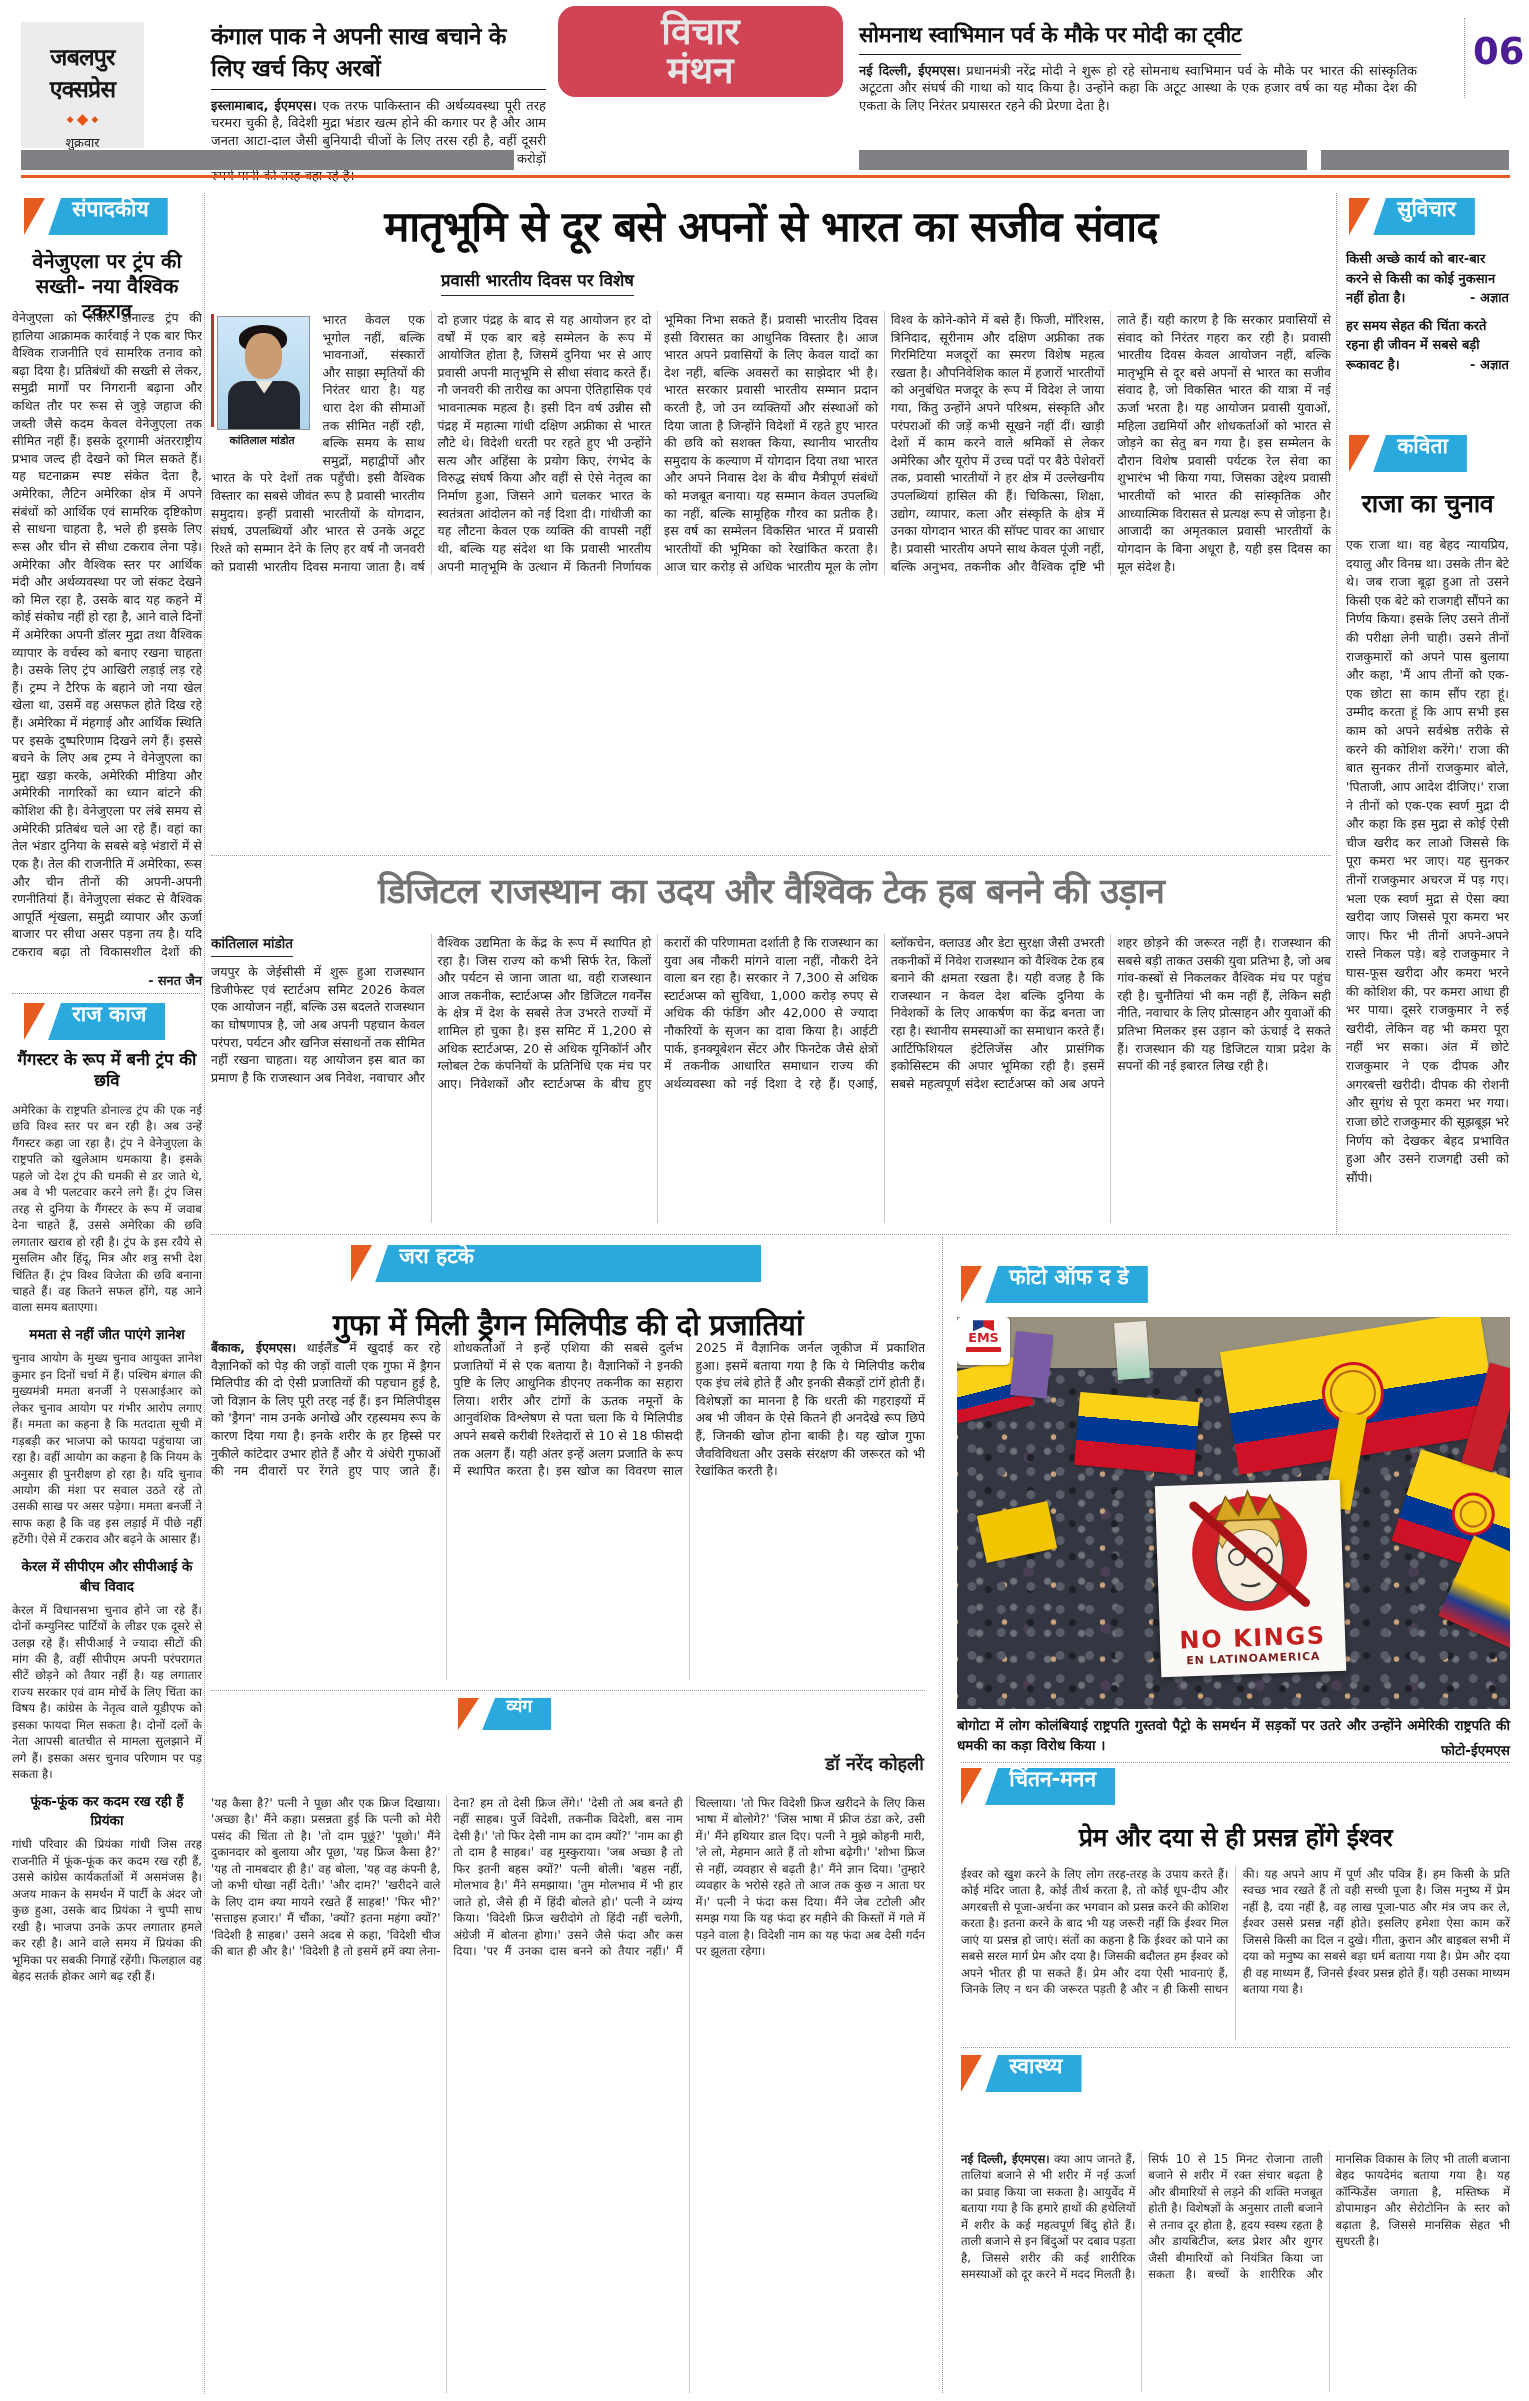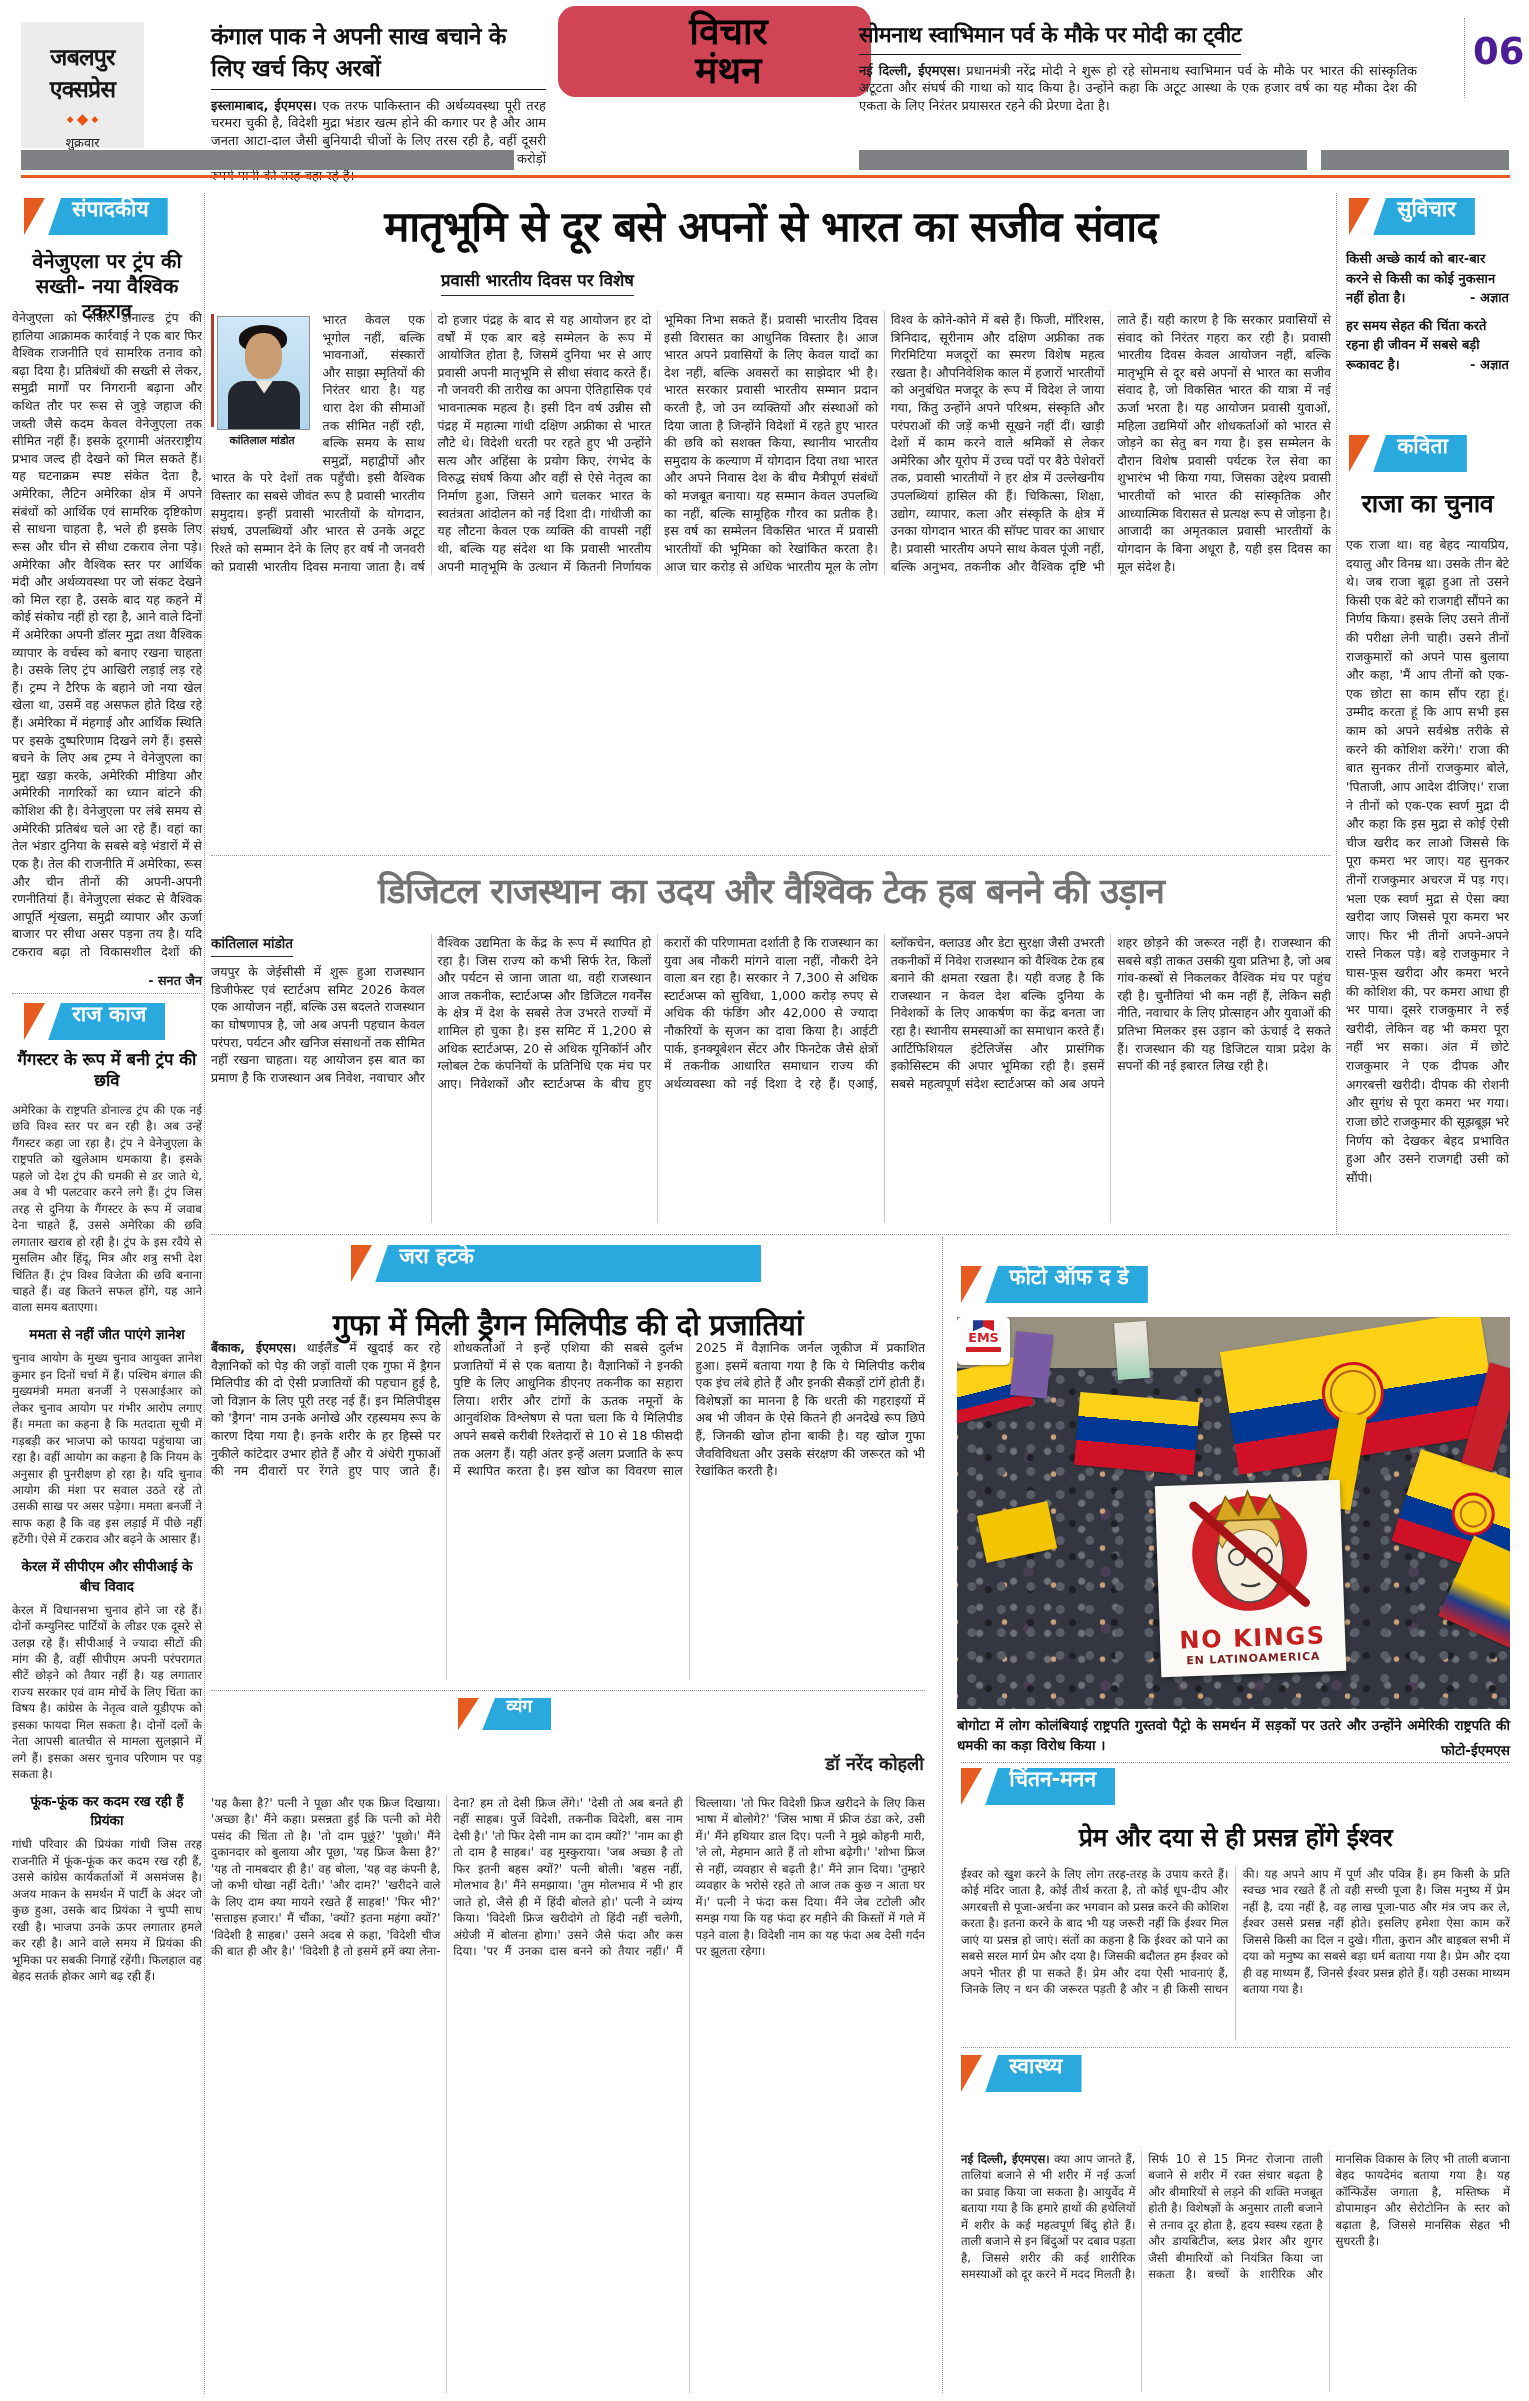--- a/index.html
+++ b/index.html
@@ -11,22 +11,22 @@
   .masthead .title{font-size:23px;font-weight:800;color:#161616;letter-spacing:-0.8px;}
   .diamonds{color:#e8540f;margin-top:8px;line-height:1;}
   .diamonds .d1{font-size:8.8px;vertical-align:middle;}
   .diamonds .d2{font-size:15px;vertical-align:middle;margin:0 3.2px;}
   .m-day{font-size:12.8px;margin-top:6.4px;color:#222;}
   .m-date{font-size:14.4px;font-weight:700;margin-top:1.6px;color:#222;}
   .top-head{font-size:23px;font-weight:800;color:#101010;display:inline-block;
             border-bottom:1.6px solid #1a1a1a;padding-bottom:5.6px;letter-spacing:-0.4px;}
   .top-body{font-size:13px;line-height:1.36;text-align:justify;margin-top:7.2px;color:#1b1b1b;}
   .dateline{font-weight:800;}
-  .brandbox{background:#d04455;border-radius:17.5px;color:#000000;display:flex;flex-direction:column;
-            align-items:center;justify-content:center;line-height:1.04;padding-left:28px;}
+  .brandbox{background:#d04455;border-radius:17.5px;color:#e5e5e5;display:flex;flex-direction:column;
+            align-items:center;justify-content:center;line-height:1.04;}
   .brandbox div{font-size:37px;font-weight:800;}
   .pagenum{font-size:37px;font-weight:800;color:#4c1d95;}
   .graybar{background:#808184;height:20px;}
   .orangerule{background:#e85d1f;height:3.2px;}
   
   .sec-label{display:flex;height:37px;}
   .sec-label .tri{width:21px;background:#e65c20;clip-path:polygon(0 0,100% 0,0 100%);}
   .sec-label .bluebox{background:#2aa9de;color:#fff;font-weight:800;font-size:21px;
       display:flex;align-items:center;padding:0 19px 18px 24px;margin-left:3.2px;
       clip-path:polygon(12.8px 0,100% 0,100% 100%,0 100%);white-space:nowrap;}

